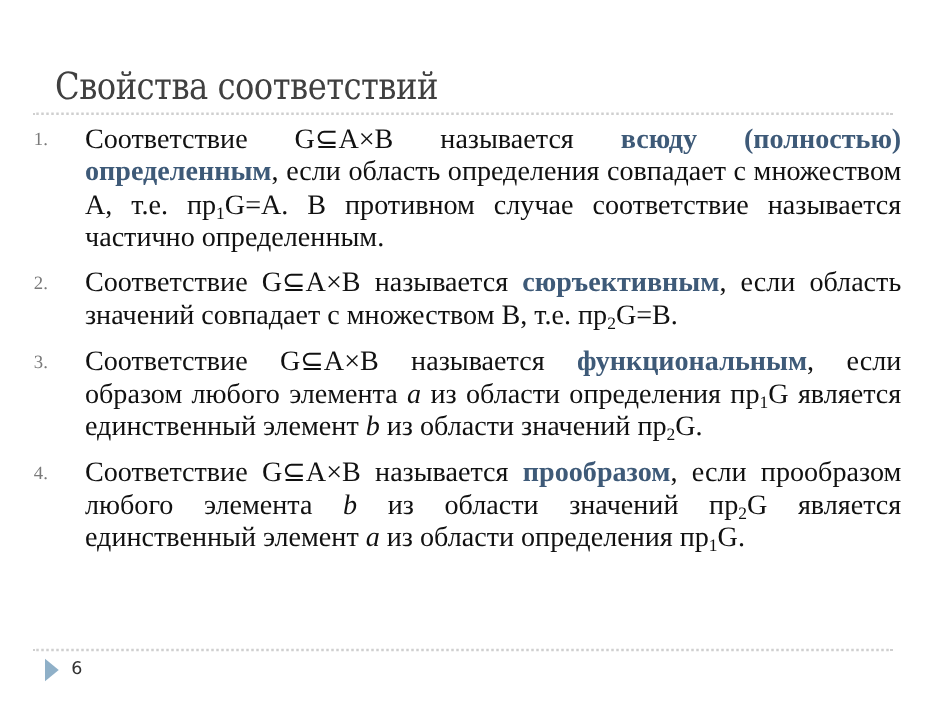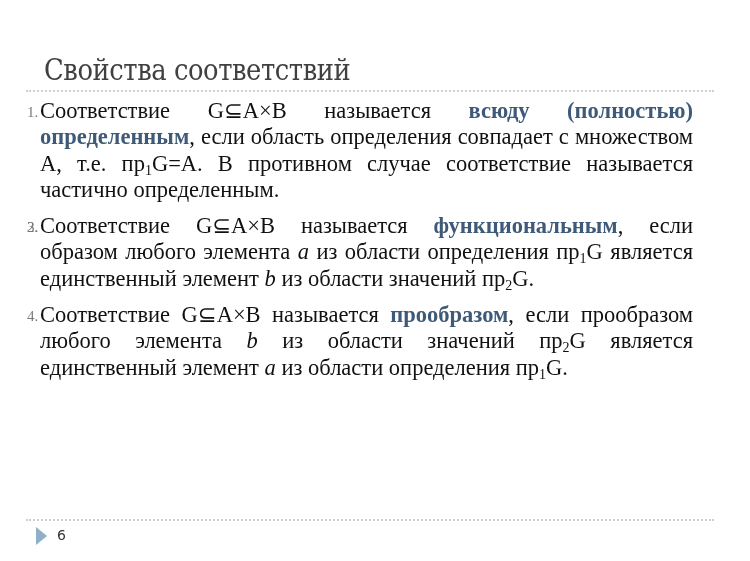--- a/index.html
+++ b/index.html
@@ -49,21 +49,21 @@
       margin-bottom: 10px;
     }
     .item-number {
       position: absolute;
       left: 27px;
       top: 6px;
       font-size: 15px;
       color: #7a7a7a;
     }
     .item-text {
-      margin-left: 40px;
+      margin-left: 68px;
       width: 653px;
       font-size: 22.5px;
       line-height: 26.3px;
       text-align: justify;
       text-align-last: left;
     }
     .hl {
       font-weight: bold;
       color: #3e5a78;
     }
@@ -100,20 +100,21 @@
 
 <div class="content">
 
   <div class="item">
     <span class="item-number">1.</span>
     <div class="item-text"><span>Соответствие G⊆A×B называется </span><span class="hl">всюду (полностью) определенным</span><span>, если область определения совпадает с множеством A, т.е. пр</span><sub>1</sub><span>G=A. В противном случае соответствие называется частично определенным.</span></div>
   </div>
 
   <div class="item">
     <span class="item-number">2.</span>
+    <div class="item-text"><span>Соответствие G⊆A×B называется </span><span class="hl">сюръективным</span><span>, если область значений совпадает с множеством B, т.е. пр</span><sub>2</sub><span>G=B.</span></div>
   </div>
 
   <div class="item">
     <span class="item-number">3.</span>
     <div class="item-text"><span>Соответствие G⊆A×B называется </span><span class="hl">функциональным</span><span>, если образом любого элемента </span><span class="it">a</span><span> из области определения пр</span><sub>1</sub><span>G является единственный элемент </span><span class="it">b</span><span> из области значений пр</span><sub>2</sub><span>G.</span></div>
   </div>
 
   <div class="item">
     <span class="item-number">4.</span>
     <div class="item-text"><span>Соответствие G⊆A×B называется </span><span class="hl">прообразом</span><span>, если прообразом любого элемента </span><span class="it">b</span><span> из области значений пр</span><sub>2</sub><span>G является единственный элемент </span><span class="it">a</span><span> из области определения пр</span><sub>1</sub><span>G.</span></div>

